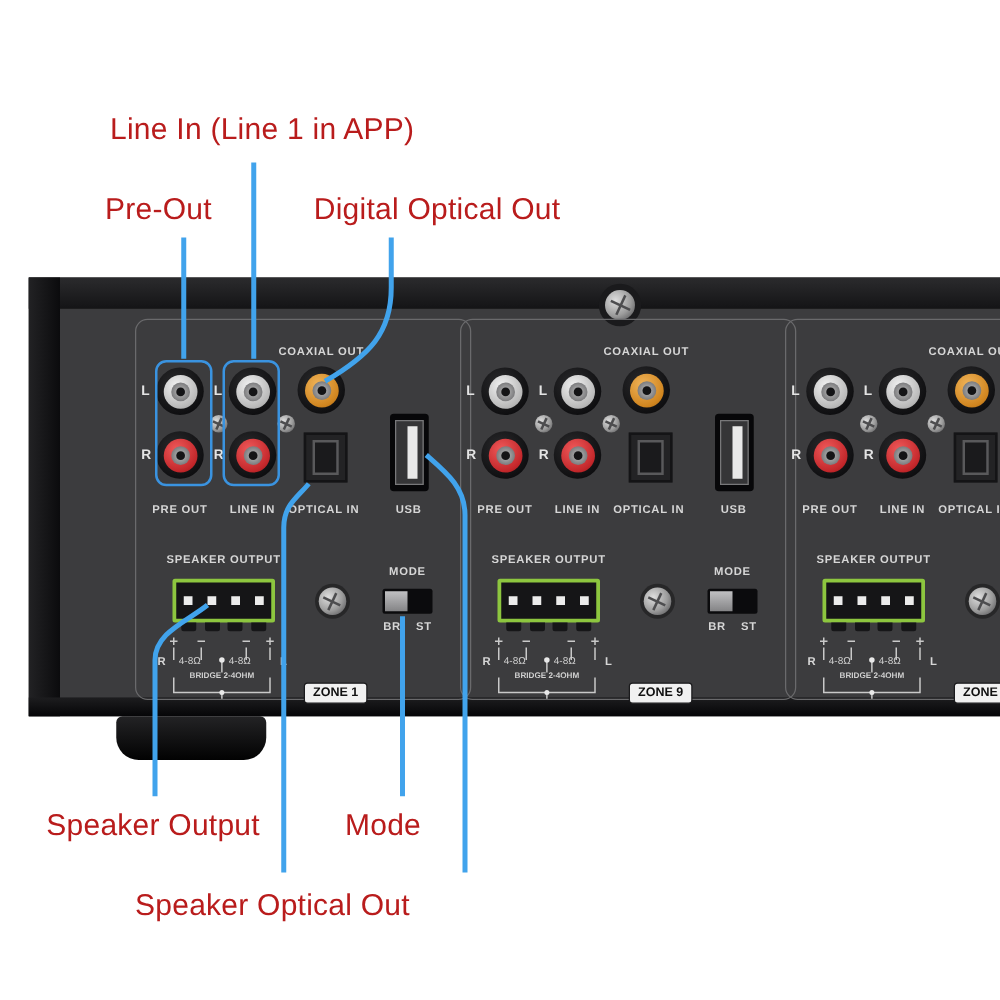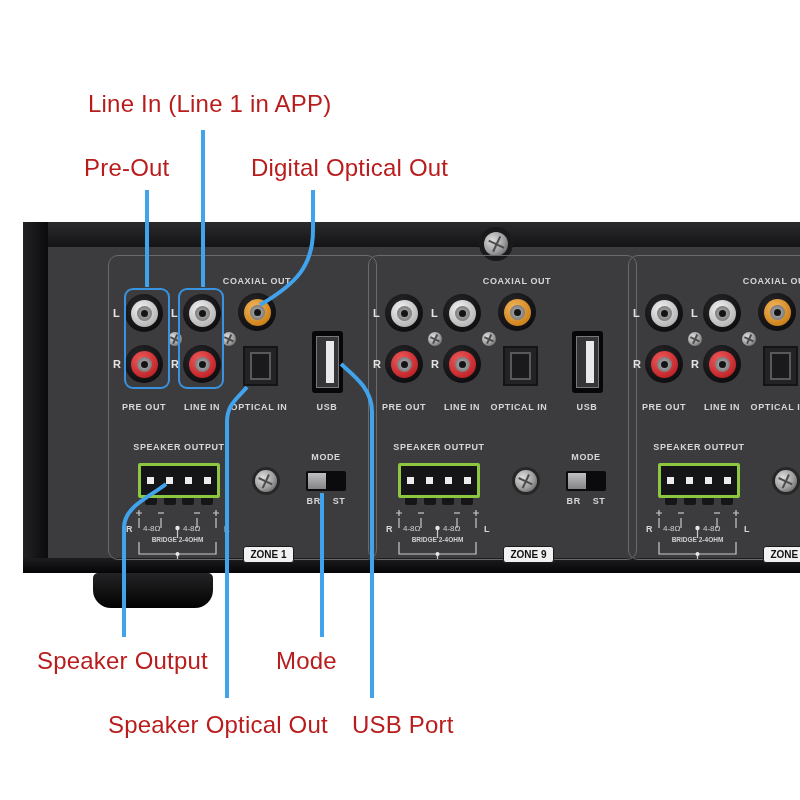--- a/index.html
+++ b/index.html
@@ -416,15 +416,14 @@
       <path d="M341,364 C357,378 372,390 372,412 V698"></path>
     </g>
   </svg>
 
   <div class="callout-label lbl-line-in">Line In (Line 1 in APP)</div>
   <div class="callout-label lbl-pre-out">Pre-Out</div>
   <div class="callout-label lbl-coax">Digital Optical Out</div>
   <div class="callout-label lbl-speaker">Speaker Output</div>
   <div class="callout-label lbl-mode">Mode</div>
   <div class="callout-label lbl-optical">Speaker Optical Out</div>
-  <div class="callout-label lbl-usb">USB Port</div>
 
 </div>
 
 </body></html>

